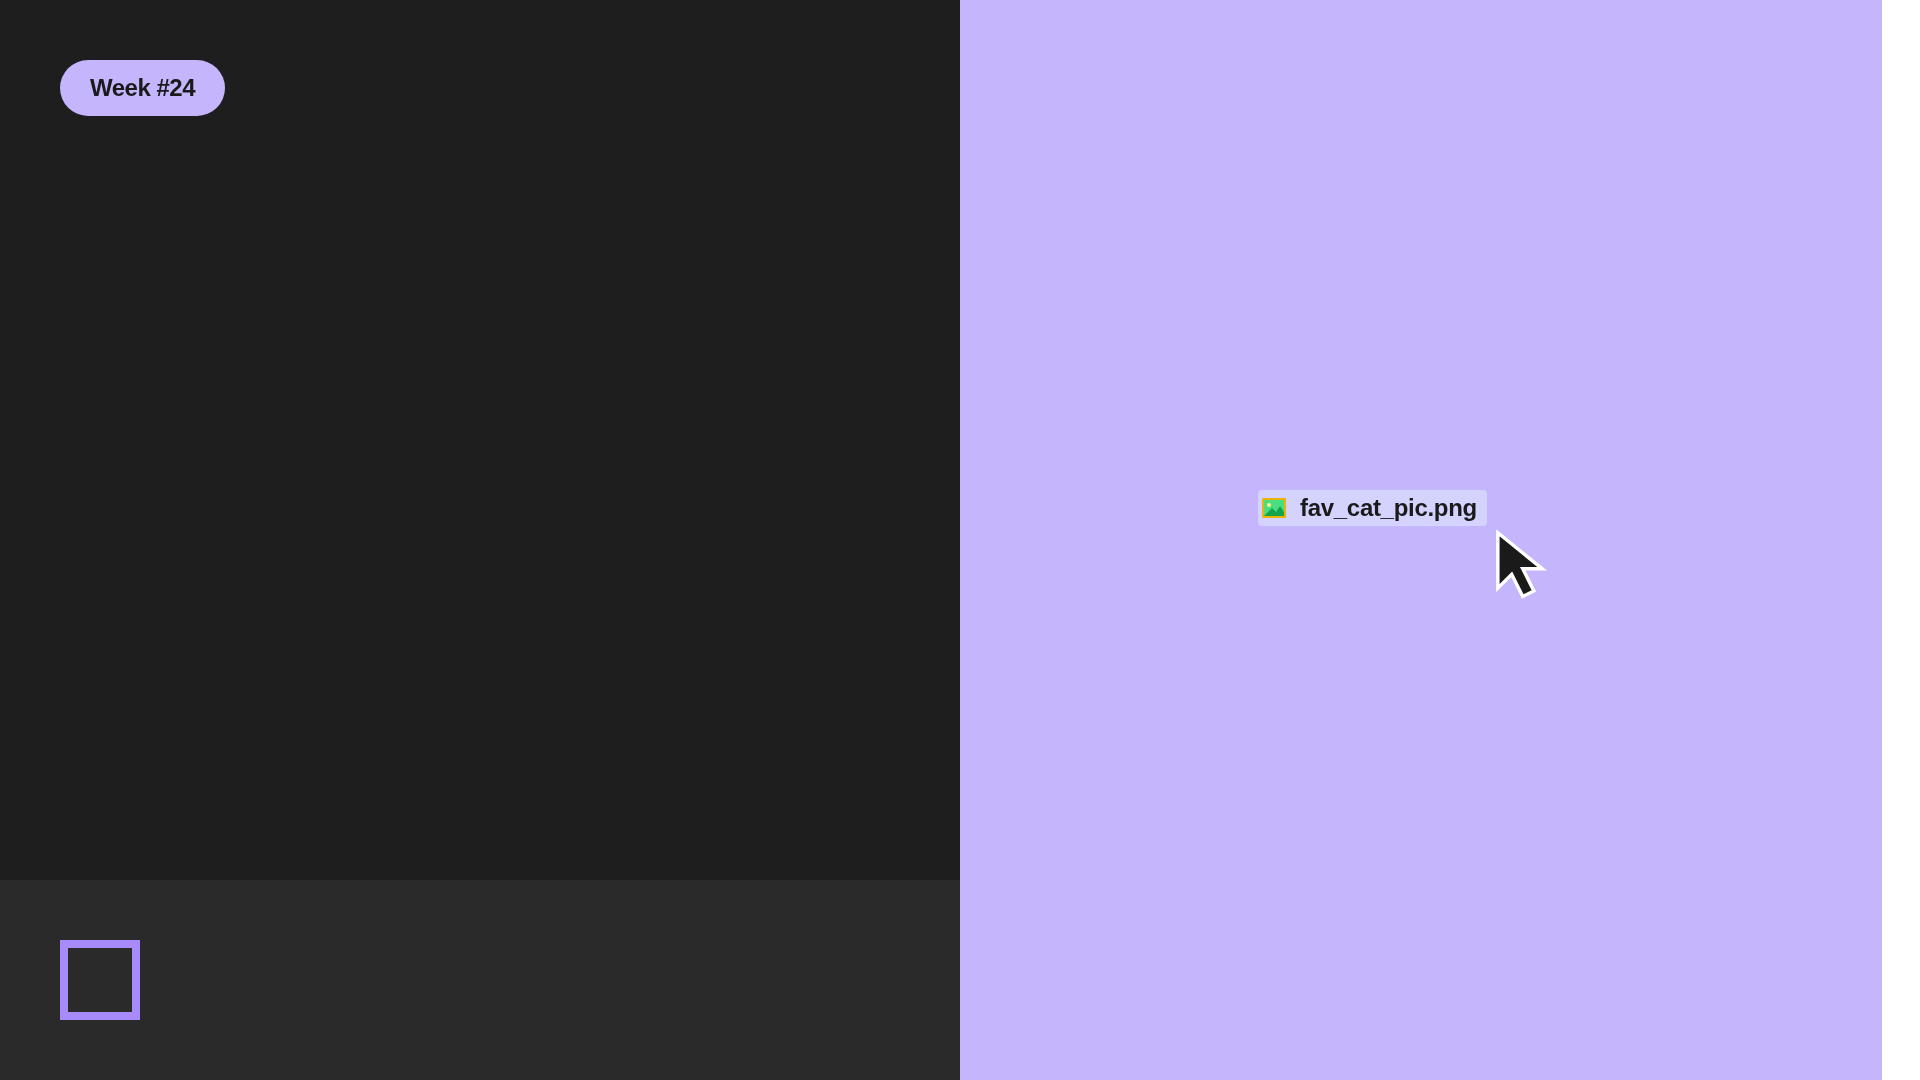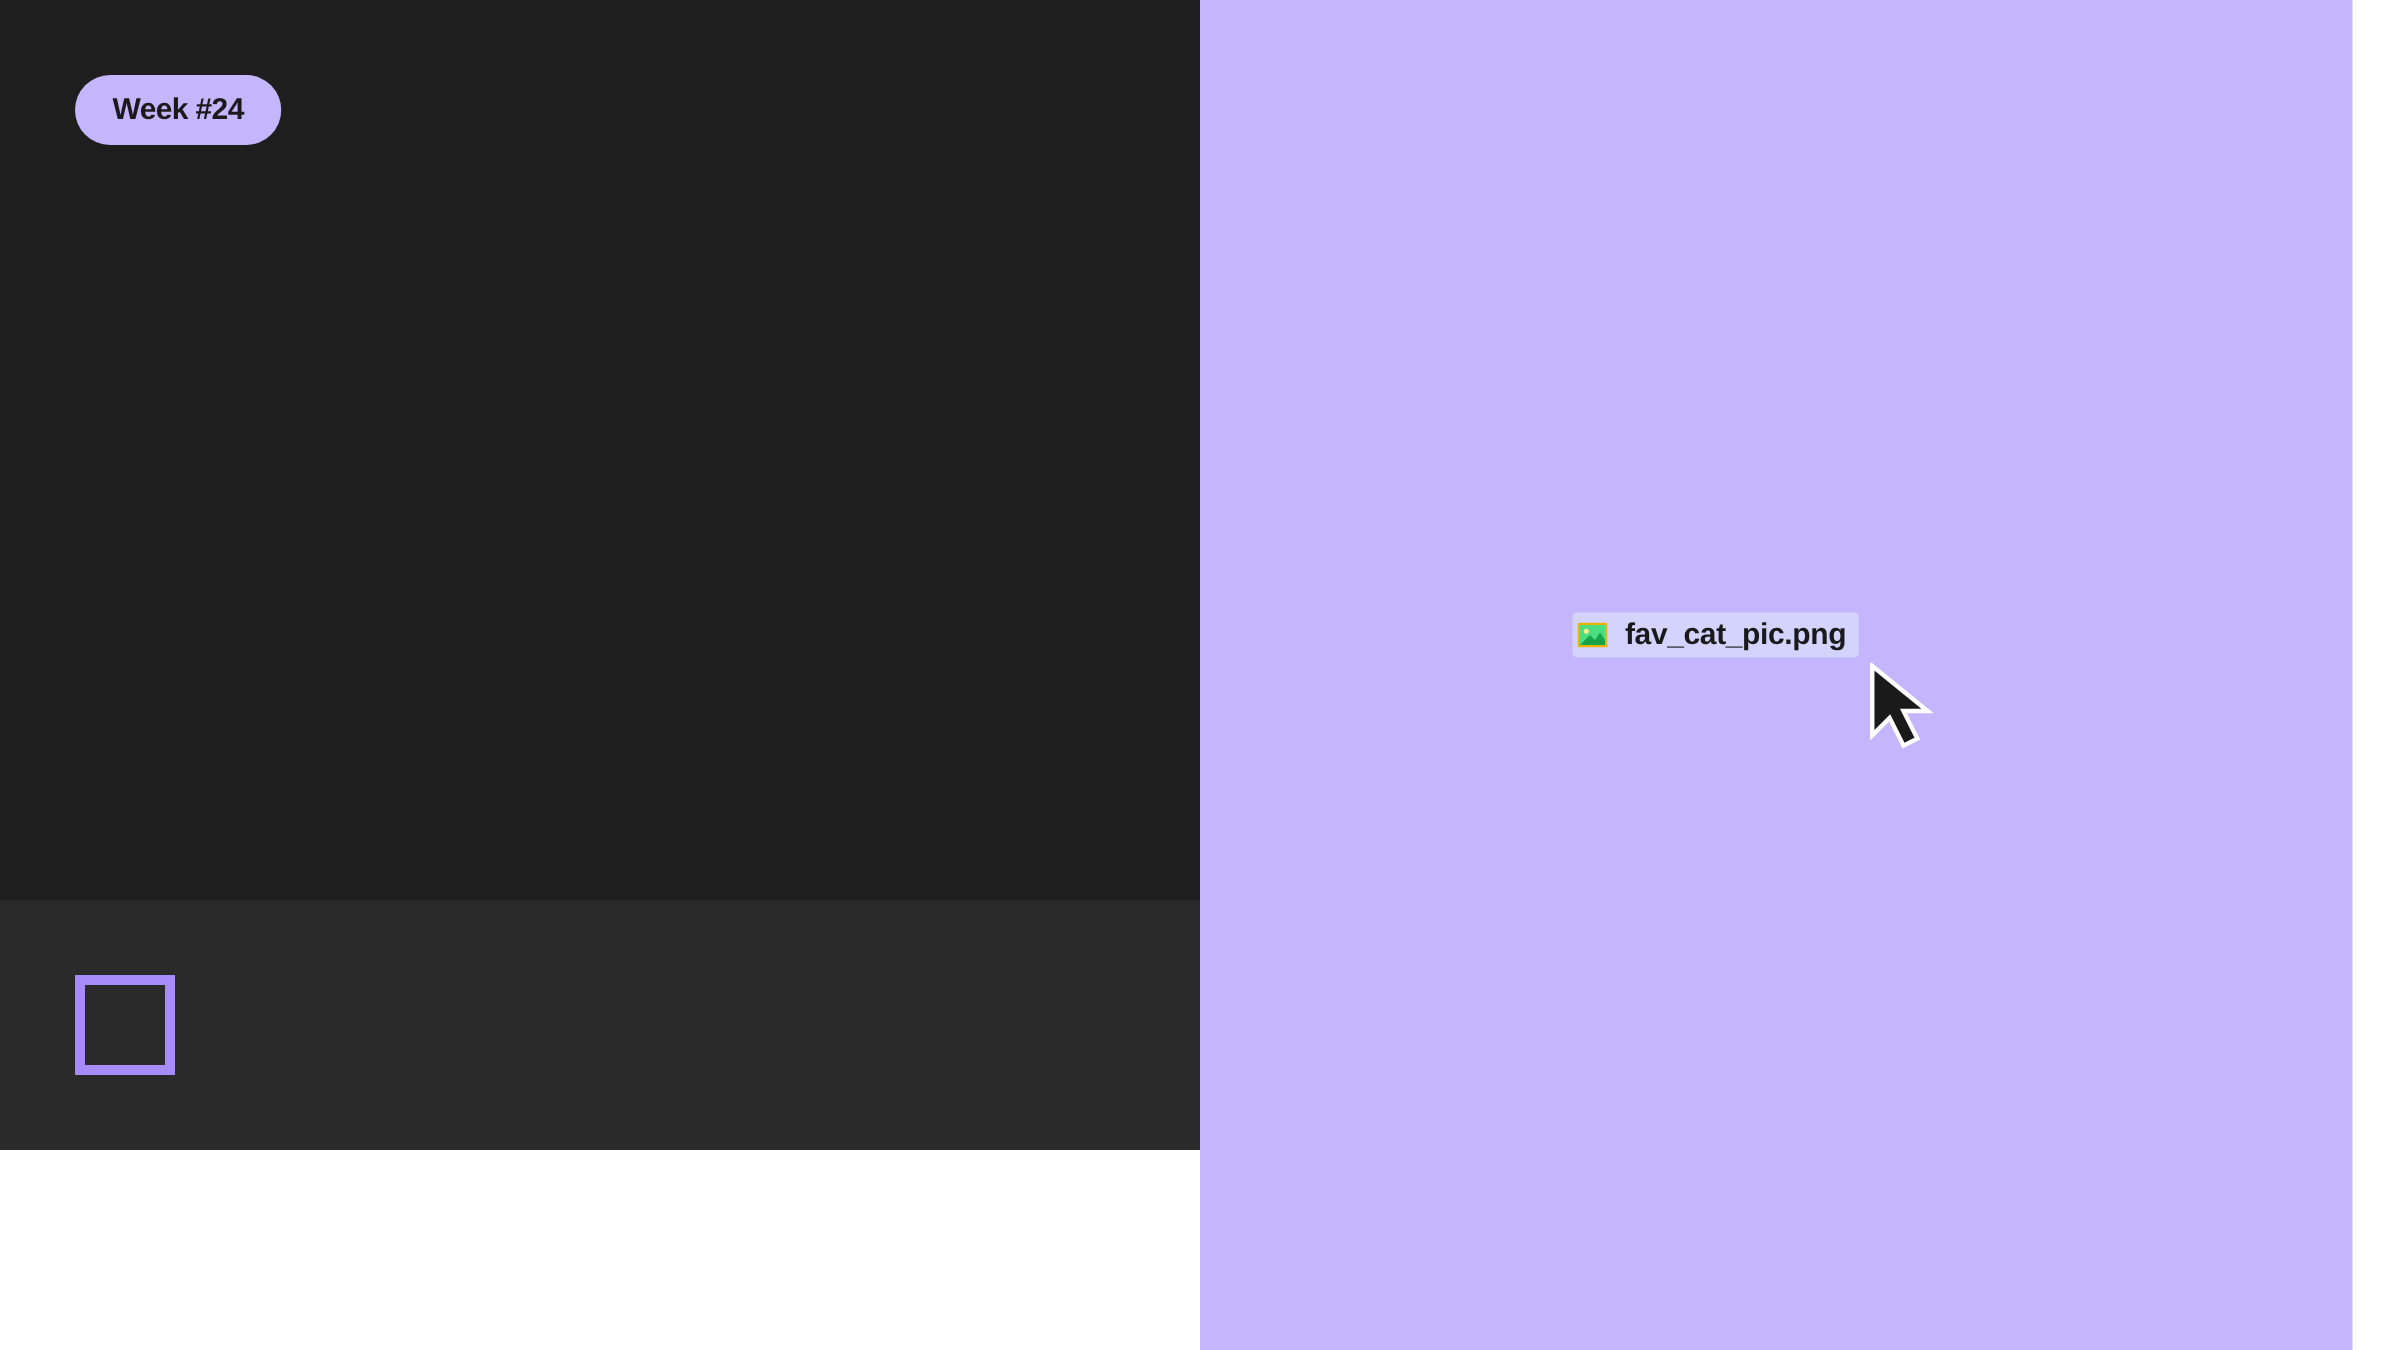--- a/index.html
+++ b/index.html
@@ -11,21 +11,21 @@
     body {
       width: 1920px;
       height: 1080px;
       display: flex;
       font-family: -apple-system, BlinkMacSystemFont, 'Segoe UI', Helvetica, Arial, sans-serif;
       overflow: hidden;
     }
     
     .left-panel {
       width: 960px;
-      height: 920px;
+      height: 1080px;
       background: #1e1e1e;
       position: relative;
       padding: 60px;
     }
     
     .badge {
       display: inline-block;
       background: #c4b5fd;
       color: #1a1a1a;
       padding: 14px 30px;

